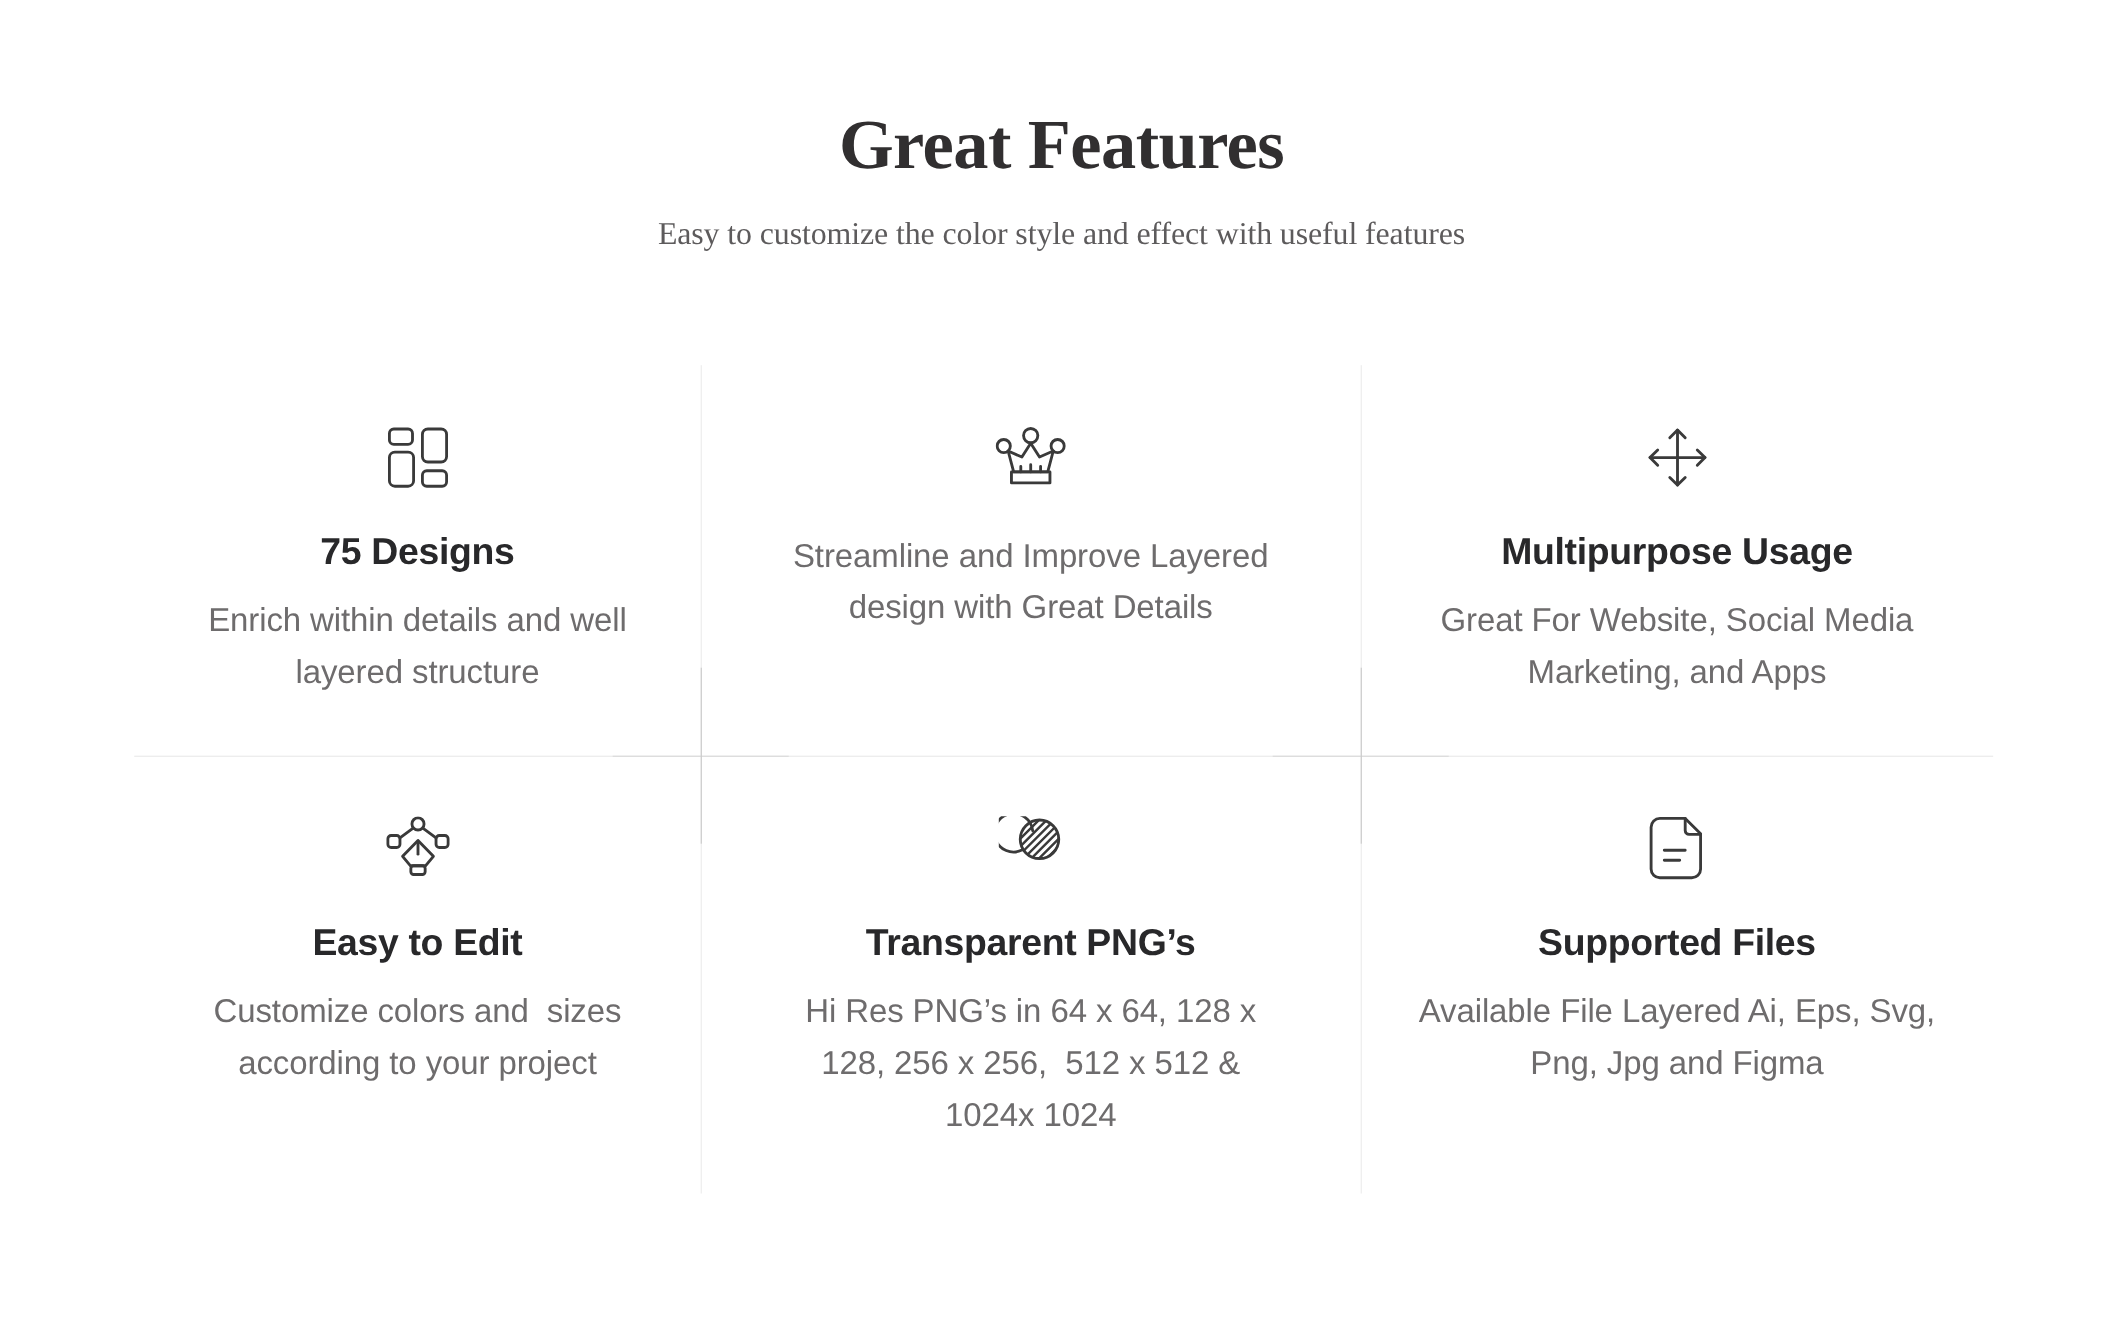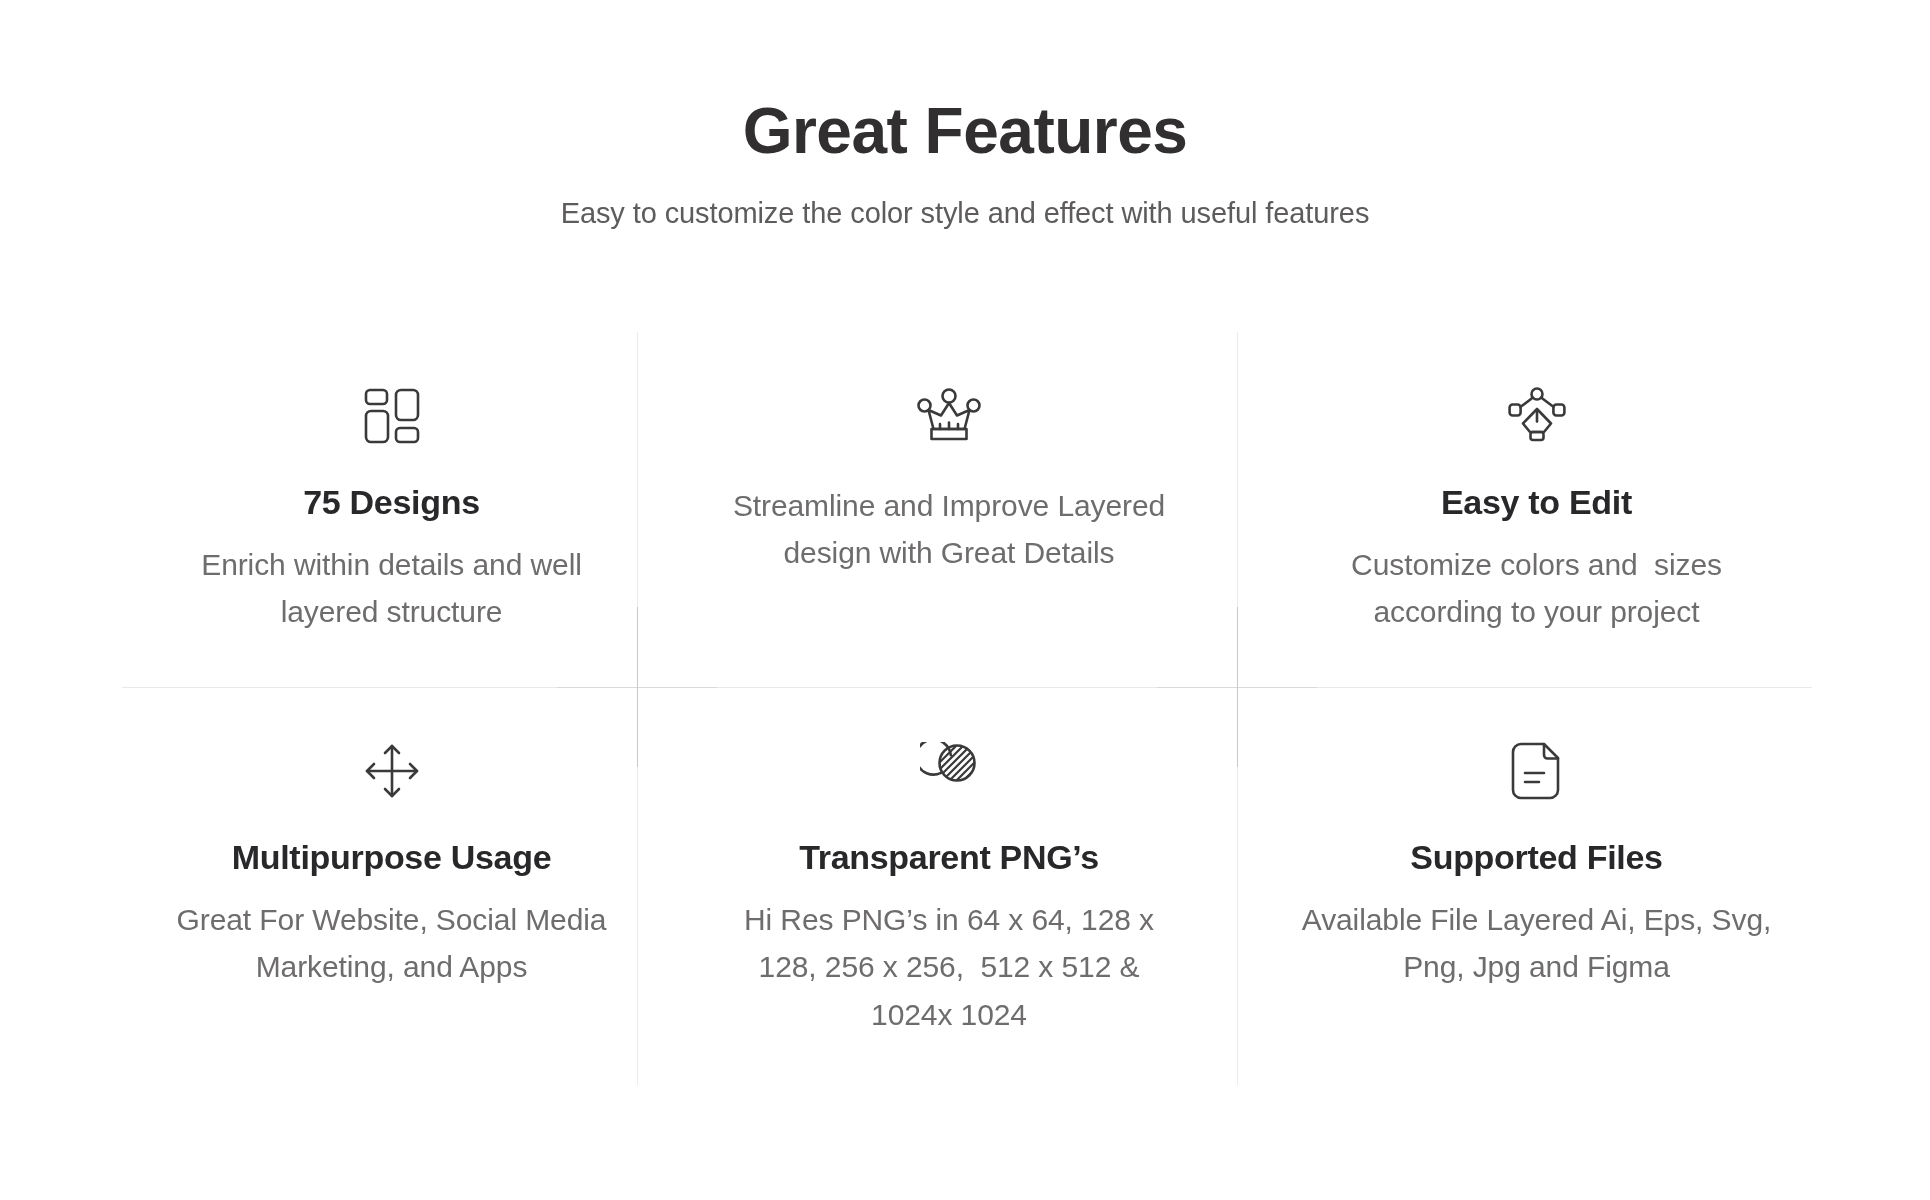--- a/index.html
+++ b/index.html
@@ -23,20 +23,21 @@
     background: #ffffff;
   }
 
   
   .header {
     position: absolute;
     top: 96px;
     left: 0;
     width: 1930px;
     text-align: center;
+    font-family: Liberation Serif, serif;
   }
 
   .page-title {
     font-size: 64px;
     font-weight: 700;
     color: #312f30;
     letter-spacing: -0.5px;
     line-height: 1.12;
   }
 
@@ -87,21 +88,21 @@
     height: 160px;
     background: #c9c9c9;
   }
   .cross-v.c1 { left: 637px; }
   .cross-v.c2 { left: 1237px; }
 
   
   .grid {
     position: absolute;
     top: 332px;
-    left: 134px;
+    left: 122px;
     width: 1690px;
     display: grid;
     grid-template-columns: 515px 600px 575px;
     grid-template-rows: 355px 398px;
   }
 
   .card {
     display: flex;
     flex-direction: column;
     align-items: center;
@@ -182,48 +183,48 @@
           <circle cx="7.5" cy="18.5" r="6"></circle>
           <circle cx="56.5" cy="18.5" r="6"></circle>
           <path d="M11.5 23 L16.5 42 L47.5 42 L52.5 23 L40 28.5 L32 16 L24 28.5 Z"></path>
           <rect x="14.5" y="42" width="35" height="10"></rect>
           <path d="M23 42 v-5 M32 42 v-6.5 M41 42 v-5"></path>
         </svg>
       </div>
       <div class="card-desc">Streamline and Improve Layered design with Great Details</div>
     </div>
 
+    <div class="card wide">
+      <div class="card-icon">
+        <svg width="58" height="58" viewBox="0 0 58 58" fill="none" stroke="#3a3a3a" stroke-width="2.6" stroke-linecap="round" stroke-linejoin="round">
+          <path d="M29 4 V54 M4 29 H54"></path>
+          <path d="M22 11 L29 4 L36 11"></path>
+          <path d="M22 47 L29 54 L36 47"></path>
+          <path d="M11 22 L4 29 L11 36"></path>
+          <path d="M47 22 L54 29 L47 36"></path>
+        </svg>
+      </div>
+      <div class="card-title">Multipurpose Usage</div>
+      <div class="card-desc">Great For Website, Social Media Marketing, and Apps</div>
+    </div>
+
     <div class="card">
       <div class="card-icon">
         <svg width="58" height="58" viewBox="0 0 58 58" fill="none" stroke="#3a3a3a" stroke-width="2.6" stroke-linecap="round" stroke-linejoin="round">
           <circle cx="29" cy="7" r="5.5"></circle>
           <rect x="1.6" y="17.5" width="11" height="11" rx="3"></rect>
           <rect x="45.4" y="17.5" width="11" height="11" rx="3"></rect>
           <path d="M24.6 10.8 L12.6 19.8 M33.4 10.8 L45.4 19.8"></path>
           <path d="M29 22 L43 36.5 L36 45 H22 L15 36.5 Z"></path>
           <path d="M29 24 V34.5"></path>
           <rect x="22.5" y="45" width="13" height="8" rx="2.5"></rect>
         </svg>
       </div>
       <div class="card-title">Easy to Edit</div>
       <div class="card-desc">Customize colors and  sizes according to your project</div>
-    </div>
-
-    <div class="card wide">
-      <div class="card-icon">
-        <svg width="58" height="58" viewBox="0 0 58 58" fill="none" stroke="#3a3a3a" stroke-width="2.6" stroke-linecap="round" stroke-linejoin="round">
-          <path d="M29 4 V54 M4 29 H54"></path>
-          <path d="M22 11 L29 4 L36 11"></path>
-          <path d="M22 47 L29 54 L36 47"></path>
-          <path d="M11 22 L4 29 L11 36"></path>
-          <path d="M47 22 L54 29 L47 36"></path>
-        </svg>
-      </div>
-      <div class="card-title">Multipurpose Usage</div>
-      <div class="card-desc">Great For Website, Social Media Marketing, and Apps</div>
     </div>
 
     <div class="card wide">
       <div class="card-icon">
         <svg width="58" height="58" viewBox="0 0 58 58" fill="none" stroke="#3a3a3a" stroke-width="2.6" stroke-linecap="round">
           <defs>
             <clipPath id="hatchClip">
               <circle cx="37" cy="21" r="17.5"></circle>
             </clipPath>
           </defs>

